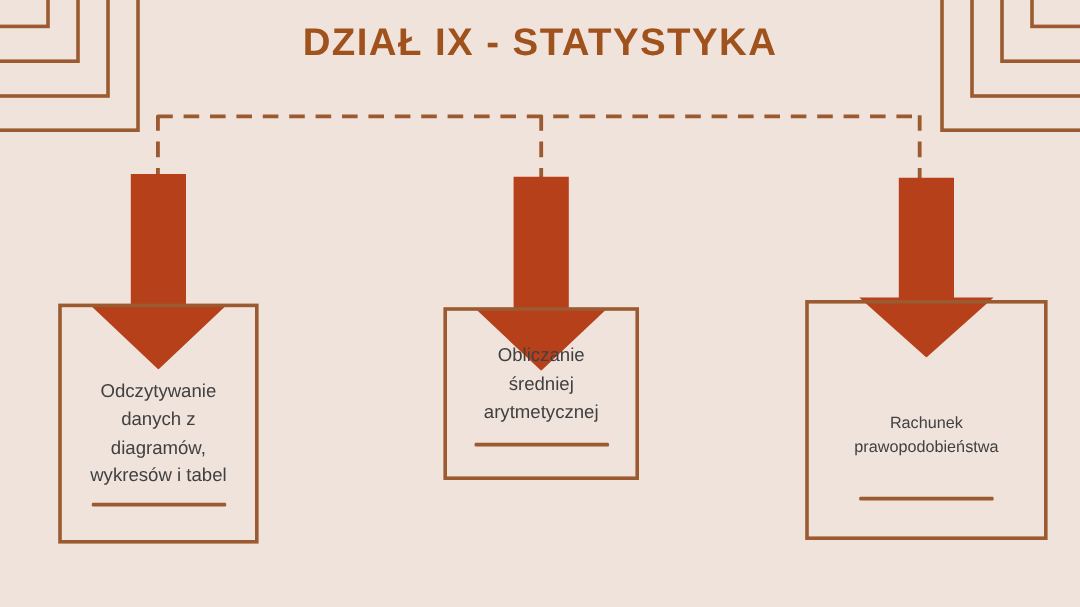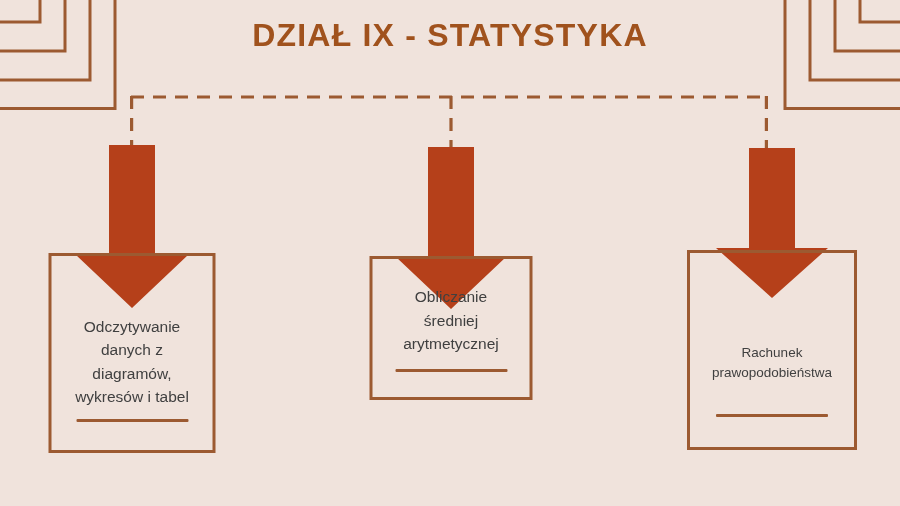--- a/index.html
+++ b/index.html
@@ -108,21 +108,21 @@
   #column-1 .card  { top: 253px; width: 167px; height: 200px; }
   #column-1 .card-text { font-size: 15.5px; margin-bottom: 10px; }
   #column-1 .card-rule { width: 112px; margin-bottom: 28px; }
 
   #column-2 .arrow { top: 147px; }
   #column-2 .card  { top: 256px; width: 163px; height: 144px; }
   #column-2 .card-text { font-size: 15.5px; margin-bottom: 13px; }
   #column-2 .card-rule { width: 112px; margin-bottom: 25px; }
 
   #column-3 .arrow { top: 148px; }
-  #column-3 .card  { top: 250px; width: 170px; height: 200px; }
+  #column-3 .card  { top: 250px; width: 202px; height: 200px; }
   #column-3 .card-text { font-size: 13.5px; margin-bottom: 30px; }
   #column-3 .card-rule { width: 112px; margin-bottom: 30px; }
 </style>
 </head>
 <body>
 
 <div id="slide">
 
   <div class="corner-frame" id="corner-top-left">
     <svg width="120" height="145" viewBox="0 0 120 145" aria-hidden="true">

